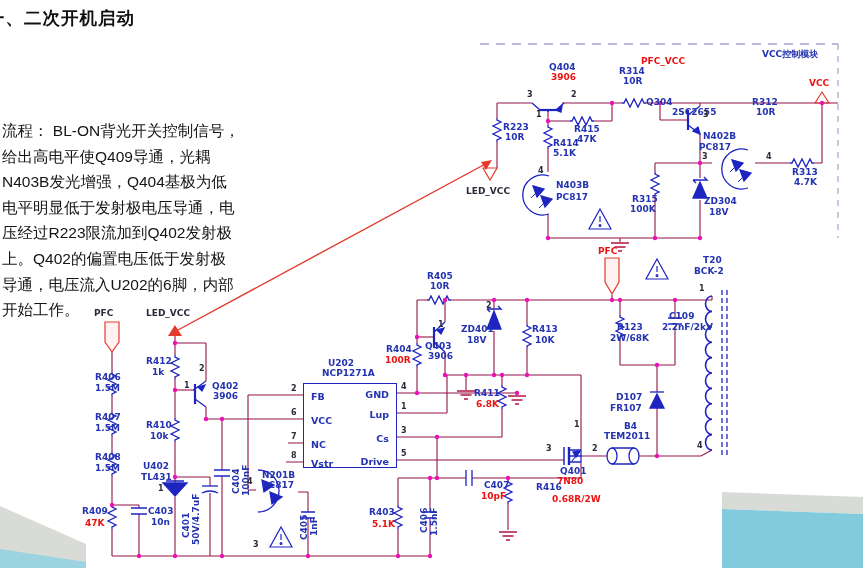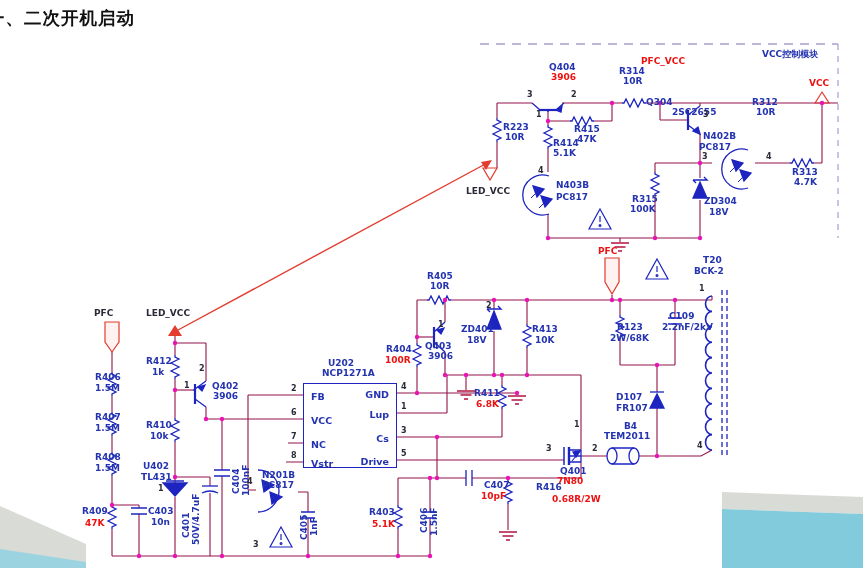--- a/index.html
+++ b/index.html
@@ -311,21 +311,21 @@
       <span class="lbl lb" style="left: 461px; top: 324px;">ZD401</span>
       <span class="lbl lb" style="left: 467px; top: 335px;">18V</span>
       <span class="lbl ld" style="left: 486px; top: 301px; font-size: 8px;">2</span>
       <span class="lbl lb" style="left: 532px; top: 324px;">R413</span>
       <span class="lbl lb" style="left: 535px; top: 335px;">10K</span>
       <span class="lbl lb" style="left: 386px; top: 344px;">R404</span>
       <span class="lbl lr" style="left: 385px; top: 355px;">100R</span>
       <span class="lbl lb" style="left: 474px; top: 388px;">R411</span>
       <span class="lbl lr" style="left: 476px; top: 399px;">6.8K</span>
       <span class="lbl lb" style="left: 616px; top: 392px;">D107</span>
-      <span class="lbl lb" style="left: 610px; top: 403px; margin-left: 6px;">FR107</span>
+      <span class="lbl lb" style="left: 610px; top: 403px;">FR107</span>
       <span class="lbl lb" style="left: 624px; top: 421px;">B4</span>
       <span class="lbl lb" style="left: 604px; top: 431px;">TEM2011</span>
       <span class="lbl lb" style="left: 560px; top: 466px;">Q401</span>
       <span class="lbl lr" style="left: 557px; top: 476px;">7N80</span>
       <span class="lbl ld" style="left: 574px; top: 420px; font-size: 8px;">1</span>
       <span class="lbl ld" style="left: 546px; top: 444px; font-size: 8px;">3</span>
       <span class="lbl ld" style="left: 592px; top: 444px; font-size: 8px;">2</span>
       <span class="lbl ld" style="left: 697px; top: 441px; font-size: 8px;">4</span>
       <span class="lbl lb" style="left: 484px; top: 480px;">C407</span>
       <span class="lbl lr" style="left: 481px; top: 491px;">10pF</span>
@@ -387,20 +387,28 @@
       <span class="icpin" style="right: 7px; top: 25px;">Lup</span>
       <span class="icpin" style="right: 7px; top: 49px;">Cs</span>
       <span class="icpin" style="right: 7px; top: 72px;">Drive</span>
     </div>
   <span class="lbl lb" style="left:328px;top:358px;z-index:2;position:absolute">U202</span>
   <span class="lbl lb" style="left:322px;top:368px;z-index:2;position:absolute">NCP1271A</span>
 
   <div id="title">一、二次开机启动</div>
 
 
+  <div id="flow">流程：  BL-ON背光开关控制信号，
+给出高电平使Q409导通，光耦
+N403B发光增强，Q404基极为低
+电平明显低于发射极电压导通，电
+压经过R223限流加到Q402发射极
+上。Q402的偏置电压低于发射极
+导通，电压流入U202的6脚，内部
+开始工作。</div>
 
 
   <div id="module-label">VCC控制模块</div>
 
   <svg id="decor" width="863" height="568" viewBox="0 0 863 568">
     <polygon points="0,506 86,544 86,568 0,568" fill="#d9dbd6"></polygon>
     <polygon points="0,549 86,562 86,568 0,568" fill="#9bd4e0"></polygon>
     <polygon points="722,492 863,497 863,514 722,509" fill="#d9dbd6"></polygon>
     <polygon points="722,509 863,514 863,568 722,568" fill="#82cbdd"></polygon>
   </svg>

